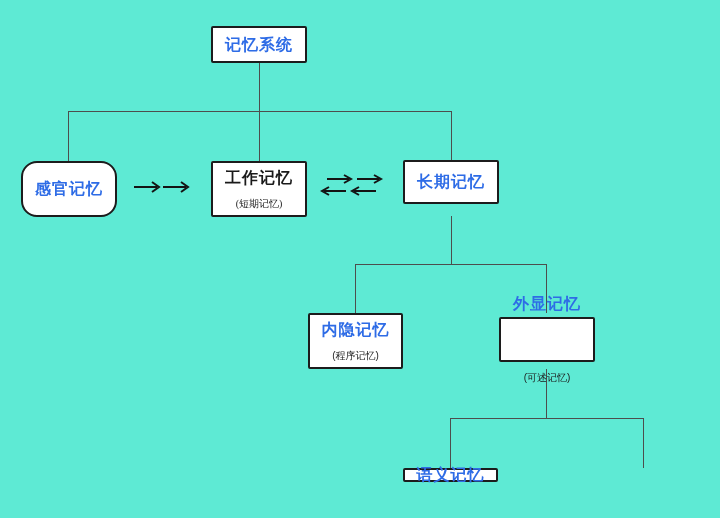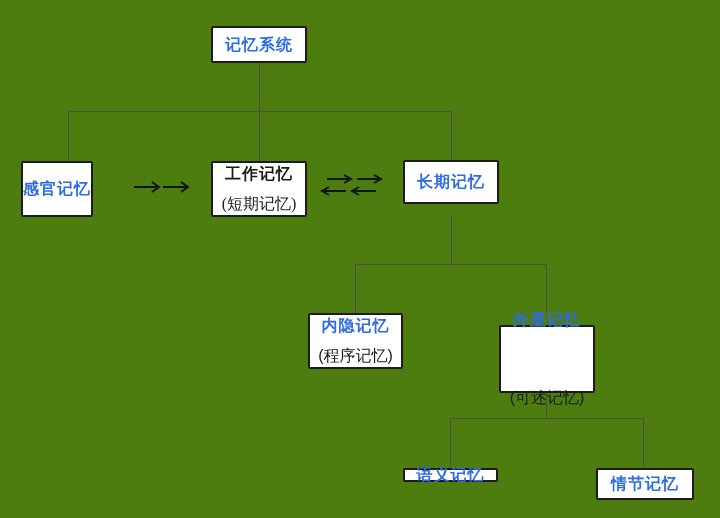--- a/index.html
+++ b/index.html
@@ -5,21 +5,21 @@
   html, body {
     margin: 0;
     padding: 0;
     background: #ffffff;
     font-family: "Liberation Sans", "DejaVu Sans", sans-serif;
   }
   .canvas {
     position: relative;
     width: 720px;
     height: 518px;
-    background: #4d7c0f;
+    background: #5eead4;
     overflow: hidden;
   }
   .node {
     position: absolute;
     box-sizing: border-box;
     background: #ffffff;
     border: 2px solid #1c1c1c;
     border-radius: 2px;
     display: flex;
     flex-direction: column;
@@ -33,21 +33,21 @@
     font-size: 16px;
     font-weight: bold;
     color: #2e6ce6;
     letter-spacing: 1px;
     white-space: nowrap;
   }
   .node .label.black {
     color: #1a1a1a;
   }
   .node .sublabel {
-    font-size: 16px;
+    font-size: 10px;
     font-weight: normal;
     color: #1a1a1a;
     margin-top: 10px;
     white-space: nowrap;
   }
   .hline, .vline {
     position: absolute;
     background: #4d4d4d;
     z-index: 1;
   }
@@ -81,50 +81,47 @@
 
   <div class="vline" style="left:546px; top:369px; height:49px;"></div>
   <div class="hline" style="left:450px; top:418px; width:194px;"></div>
   <div class="vline" style="left:450px; top:418px; height:50px;"></div>
   <div class="vline" style="left:643px; top:418px; height:50px;"></div>
 
   <div class="node" style="left:211px; top:26px; width:96px; height:37px;">
     <span class="label">记忆系统</span>
   </div>
 
-  <div class="node" style="left:21px; top:161px; width:72px; height:56px;">
+  <div class="node" style="left:21px; top:161px; width:96px; height:56px;border-radius:16px;">
     <span class="label">感官记忆</span>
   </div>
 
   <div class="node" style="left:211px; top:161px; width:96px; height:56px;font-family:Liberation Serif, serif;">
     <span class="label black">工作记忆</span>
     <span class="sublabel">(短期记忆)</span>
   </div>
 
   <div class="node" style="left:403px; top:160px; width:96px; height:44px;">
     <span class="label">长期记忆</span>
   </div>
 
   <div class="node" style="left:308px; top:313px; width:95px; height:56px;">
     <span class="label">内隐记忆</span>
     <span class="sublabel">(程序记忆)</span>
   </div>
 
-  <div class="node" style="left:499px; top:325px; width:96px; height:68px;gap:48px;">
+  <div class="node" style="left:499px; top:317px; width:96px; height:45px;gap:48px;">
     <span class="label">外显记忆</span>
     <span class="sublabel">(可述记忆)</span>
   </div>
 
   <div class="node" style="left:403px; top:468px; width:95px; height:14px;">
     <span class="label">语义记忆</span>
   </div>
 
-  <div class="node" style="left:596px; top:468px; width:98px; height:32px;">
-    <span class="label">情节记忆</span>
-  </div>
 
   <div class="arrow-wrap" style="left:133px; top:179px;">
     <svg width="60" height="16" viewBox="0 0 60 16" aria-hidden="true">
       <path d="M1 8 H24"></path>
       <path d="M19 3 L26 8 L19 13"></path>
       <path d="M30 8 H53"></path>
       <path d="M48 3 L55 8 L48 13"></path>
     </svg>
   </div>
 

